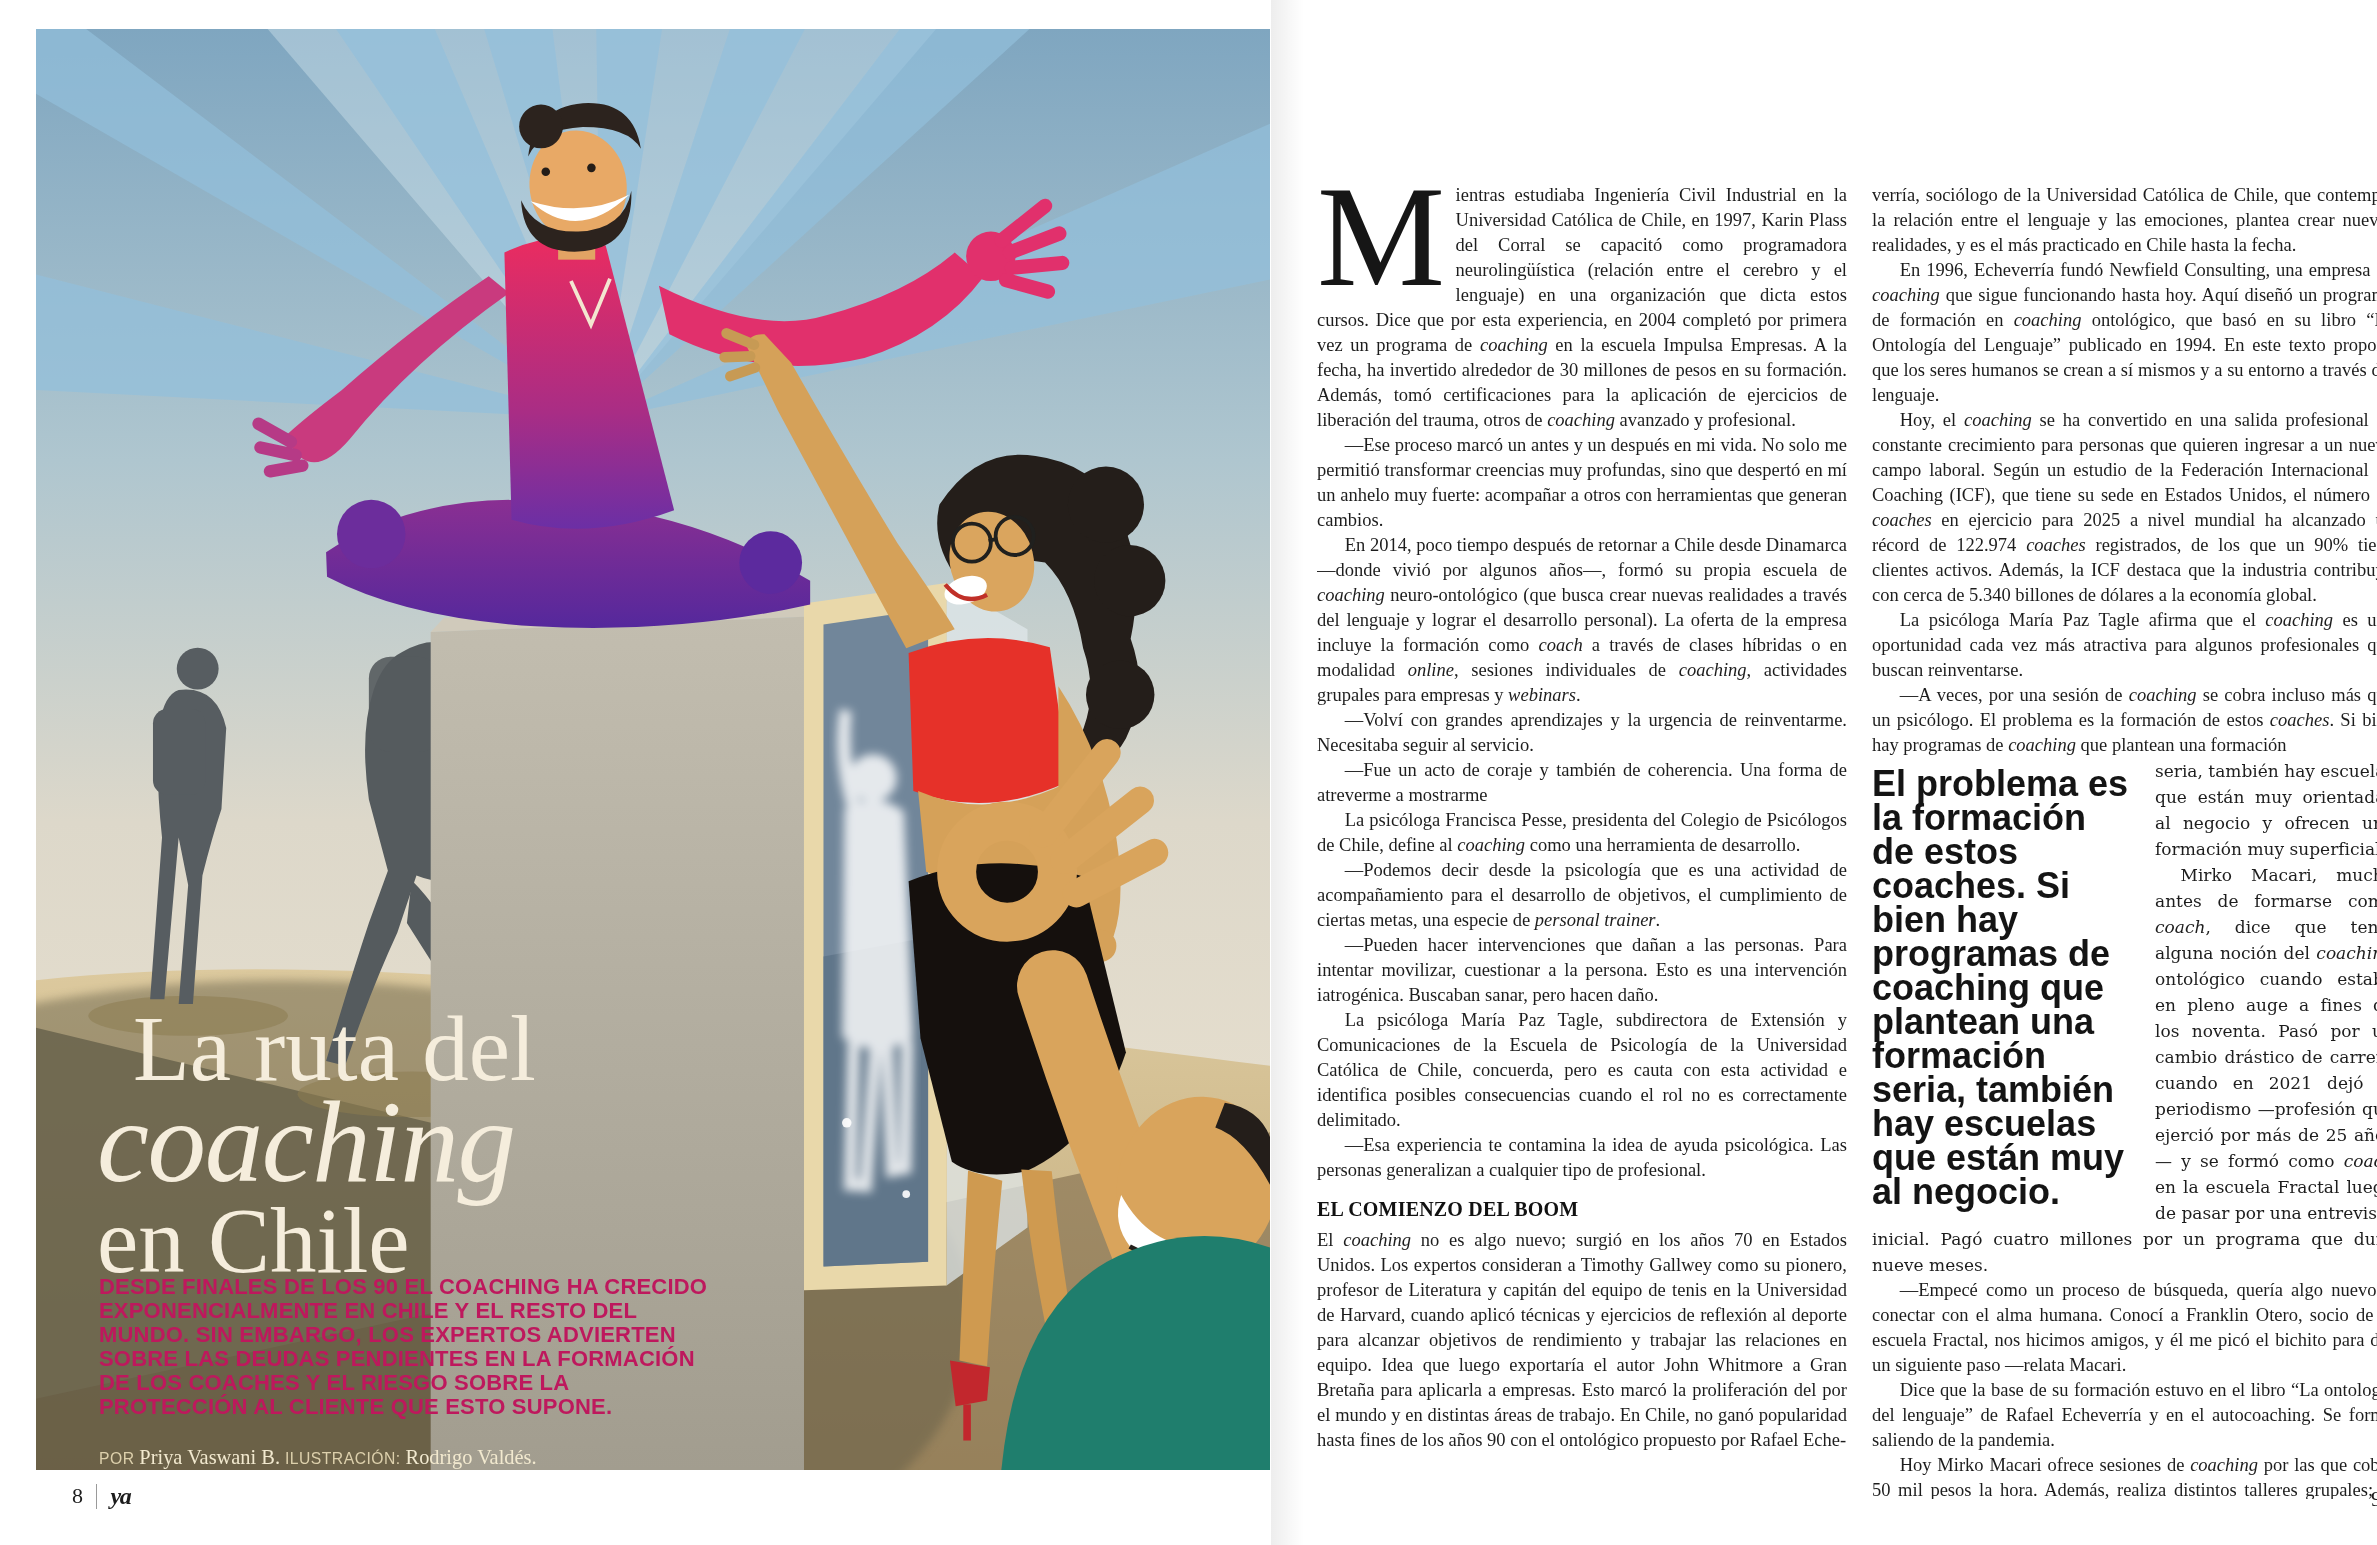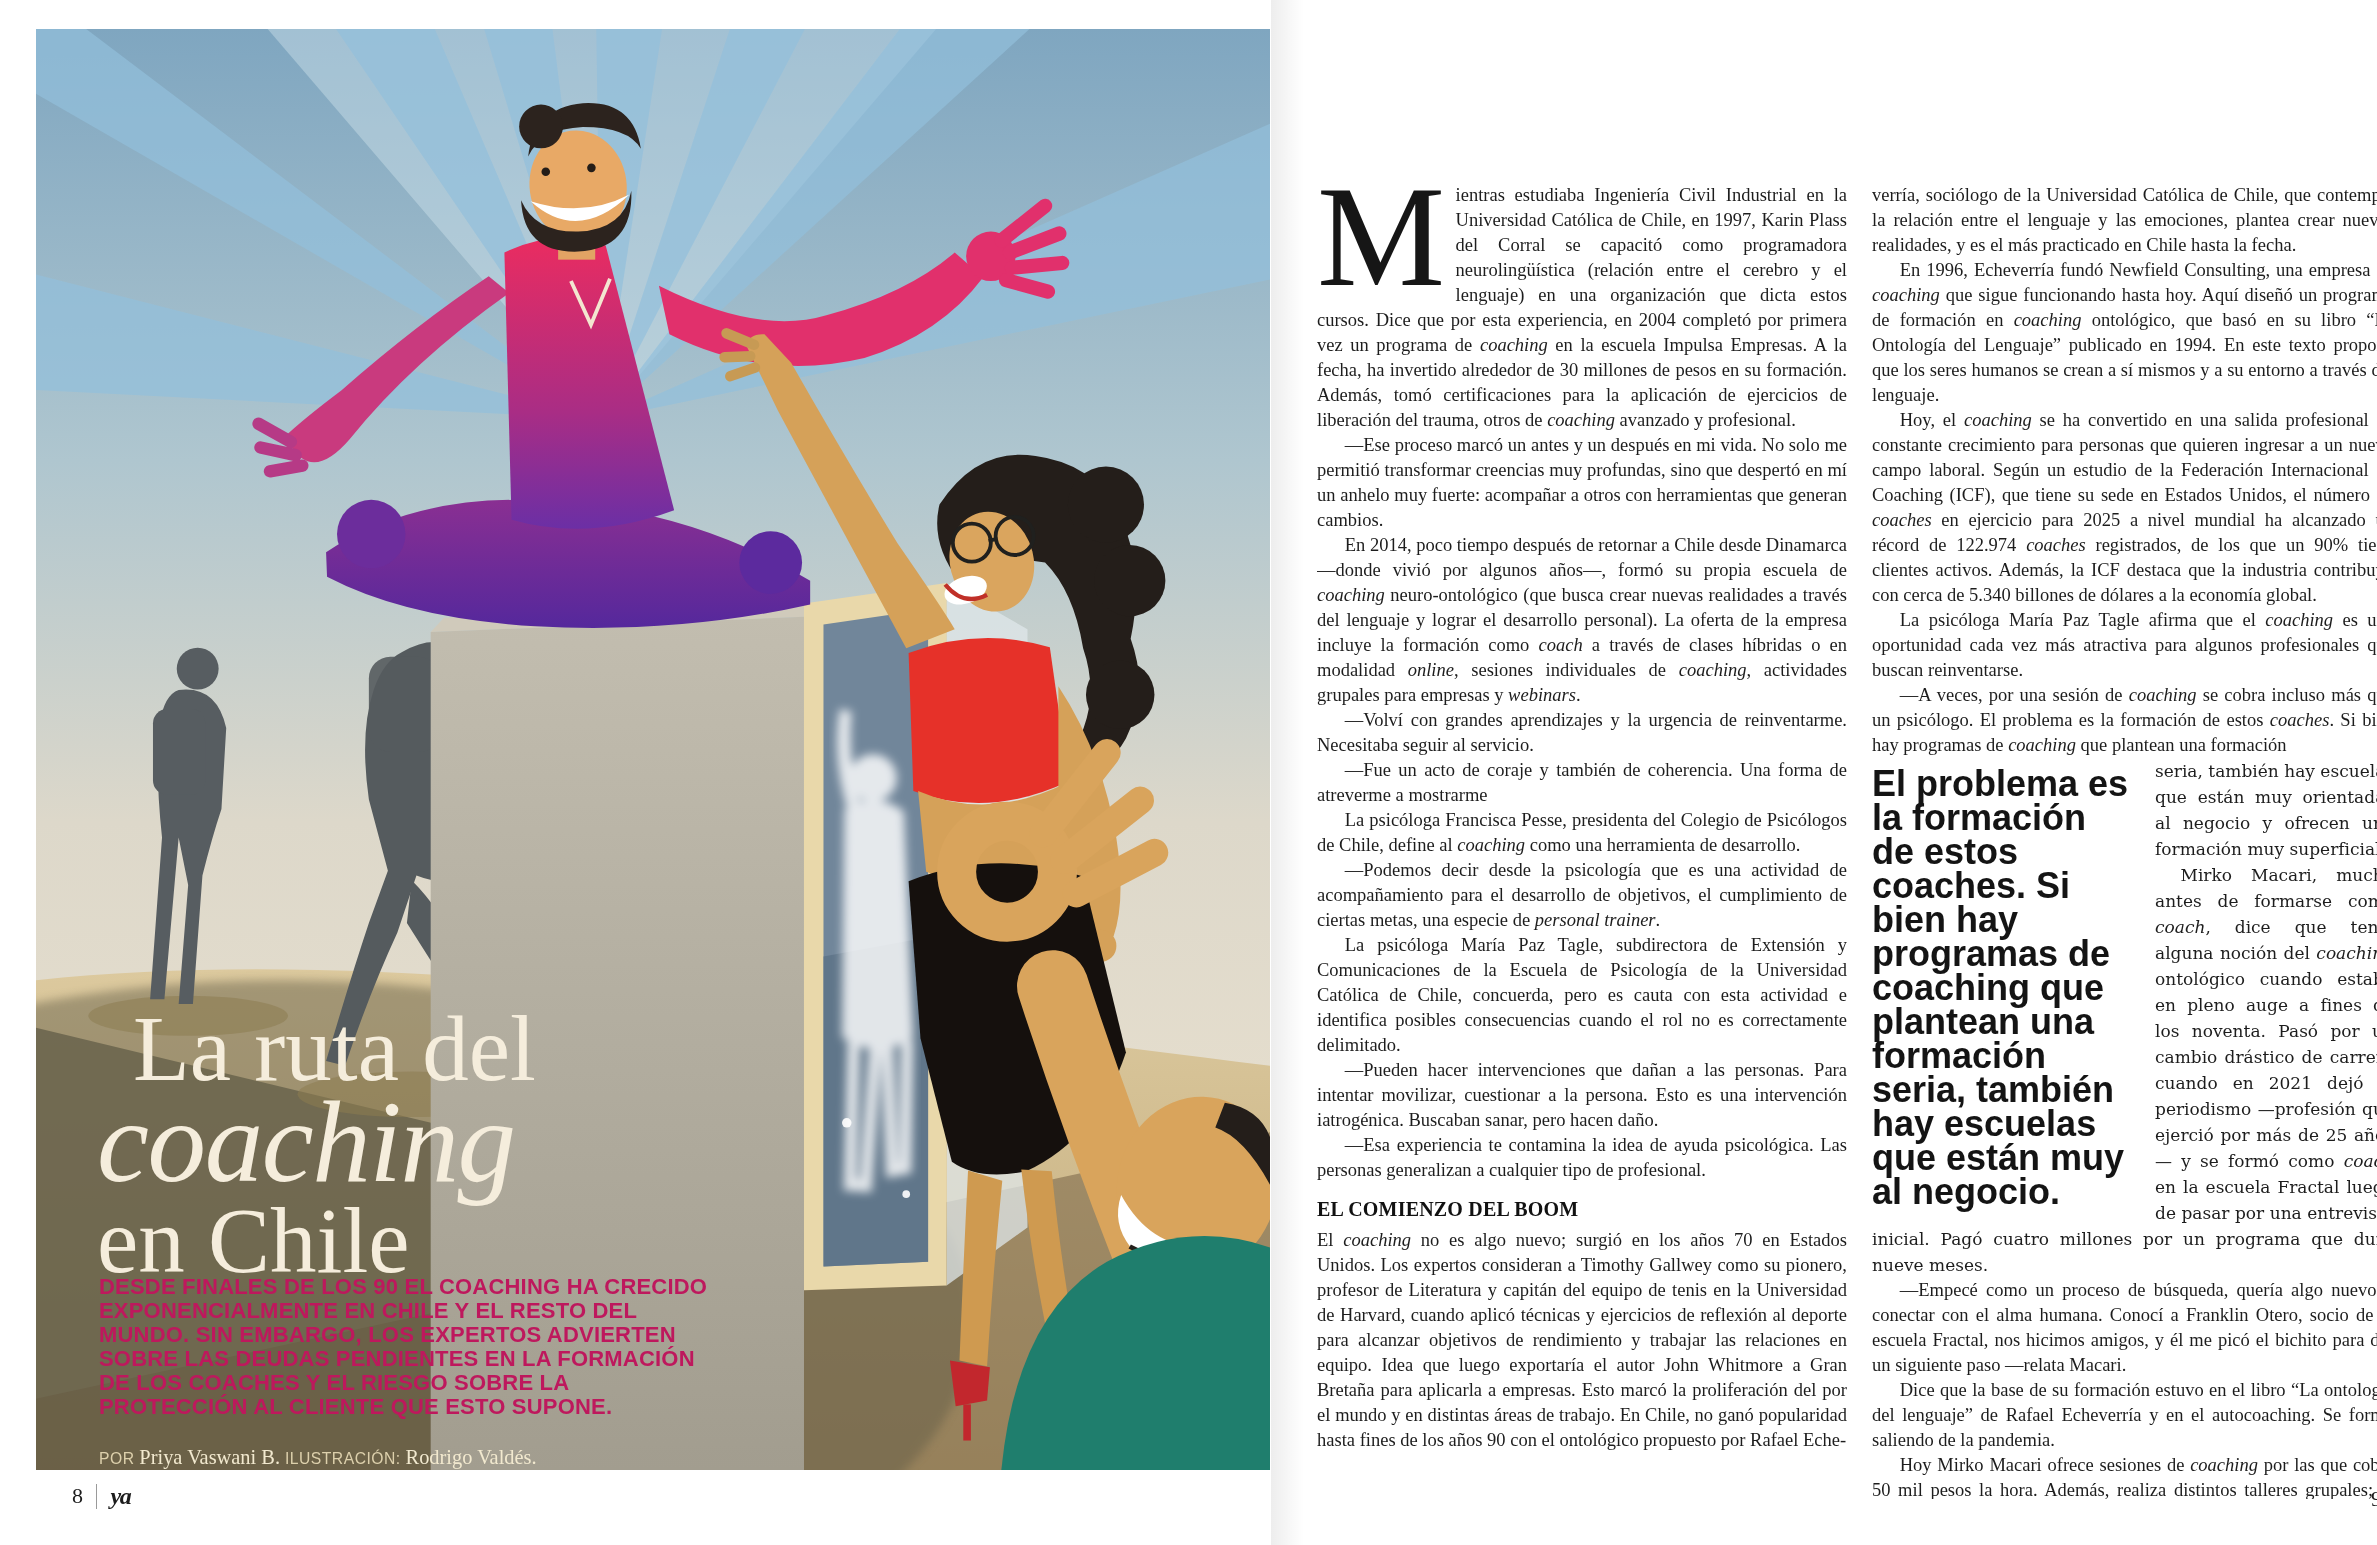--- a/index.html
+++ b/index.html
@@ -222,22 +222,22 @@
 
   <div class="bodycol col1">
     <p class="first-para"><span class="dropcap">M</span><span>ientras estudiaba Ingeniería Civil Industrial en la Universidad Católica de Chile, en 1997, Karin Plass del Corral se capacitó como programadora neurolingüística (relación entre el cerebro y el lenguaje) en una organización que dicta estos cursos. Dice que por esta experiencia, en 2004 completó por primera vez un programa de <i>coaching</i> en la escuela Impulsa Empresas. A la fecha, ha invertido alrededor de 30 millones de pesos en su formación. Además, tomó certificaciones para la aplicación de ejercicios de liberación del trauma, otros de <i>coaching</i> avanzado y profesional.</span></p>
     <div class="paras">
         <p>—Ese proceso marcó un antes y un después en mi vida. No solo me permitió transformar creencias muy profundas, sino que despertó en mí un anhelo muy fuerte: acompañar a otros con herramientas que generan cambios.</p>
         <p>En 2014, poco tiempo después de retornar a Chile desde Dinamarca —donde vivió por algunos años—, formó su propia escuela de <i>coaching</i> neuro-ontológico (que busca crear nuevas realidades a través del lenguaje y lograr el desarrollo personal). La oferta de la empresa incluye la formación como <i>coach</i> a través de clases híbridas o en modalidad <i>online</i>, sesiones individuales de <i>coaching</i>, actividades grupales para empresas y <i>webinars</i>.</p>
         <p>—Volví con grandes aprendizajes y la urgencia de reinventarme. Necesitaba seguir al servicio.</p>
         <p>—Fue un acto de coraje y también de coherencia. Una forma de atreverme a mostrarme</p>
         <p>La psicóloga Francisca Pesse, presidenta del Colegio de Psicólogos de Chile, define al <i>coaching</i> como una herramienta de desarrollo.</p>
         <p>—Podemos decir desde la psicología que es una actividad de acompañamiento para el desarrollo de objetivos, el cumplimiento de ciertas metas, una especie de <i>personal trainer</i>.</p>
+        <p>—Pueden hacer intervenciones que dañan a las personas. Para intentar movilizar, cuestionar a la persona. Esto es una intervención iatrogénica. Buscaban sanar, pero hacen daño.</p>
         <p>La psicóloga María Paz Tagle, subdirectora de Extensión y Comunicaciones de la Escuela de Psicología de la Universidad Católica de Chile, concuerda, pero es cauta con esta actividad e identifica posibles consecuencias cuando el rol no es correctamente delimitado.</p>
-        <p>—Pueden hacer intervenciones que dañan a las personas. Para intentar movilizar, cuestionar a la persona. Esto es una intervención iatrogénica. Buscaban sanar, pero hacen daño.</p>
         <p>—Esa experiencia te contamina la idea de ayuda psicológica. Las personas generalizan a cualquier tipo de profesional.</p>
       </div>
     <h3 class="boomhead">EL COMIENZO DEL BOOM</h3>
     <div class="paras cont">
         <p>El <i>coaching</i> no es algo nuevo; surgió en los años 70 en Estados Unidos. Los expertos consideran a Timothy Gallwey como su pionero, profesor de Literatura y capitán del equipo de tenis en la Universidad de Harvard, cuando aplicó técnicas y ejercicios de reflexión al deporte para alcanzar objetivos de rendimiento y trabajar las relaciones en equipo. Idea que luego exportaría el autor John Whitmore a Gran Bretaña para aplicarla a empresas. Esto marcó la proliferación del  por el mundo y en distintas áreas de trabajo. En Chile, no ganó popularidad hasta fines de los años 90 con el  ontológico propuesto por Rafael Eche-</p>
       </div>
   </div>
 
   <div class="bodycol col2">
     <div class="paras cont">

